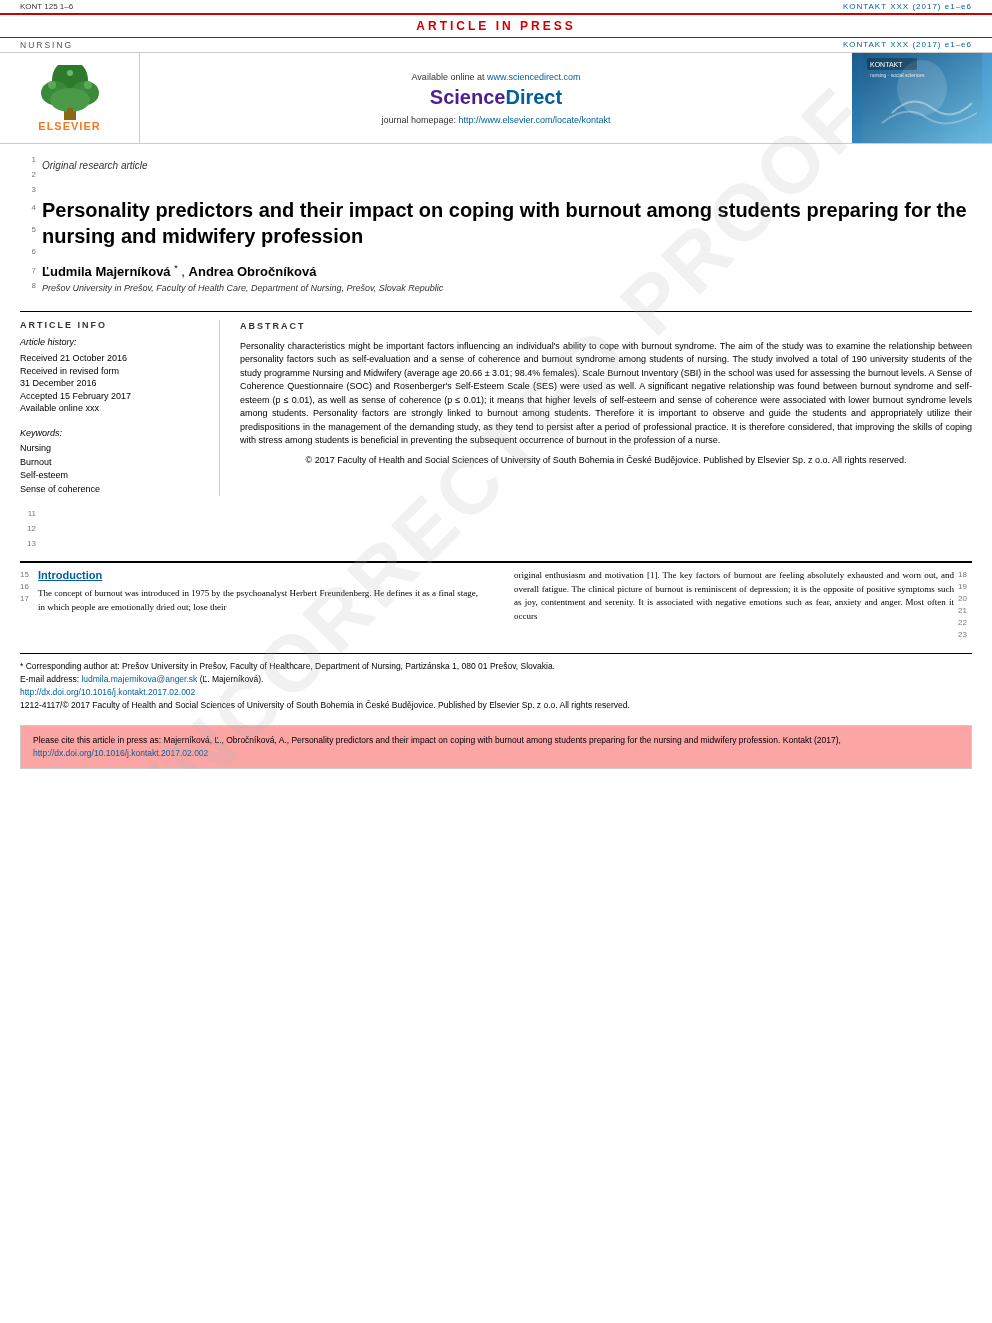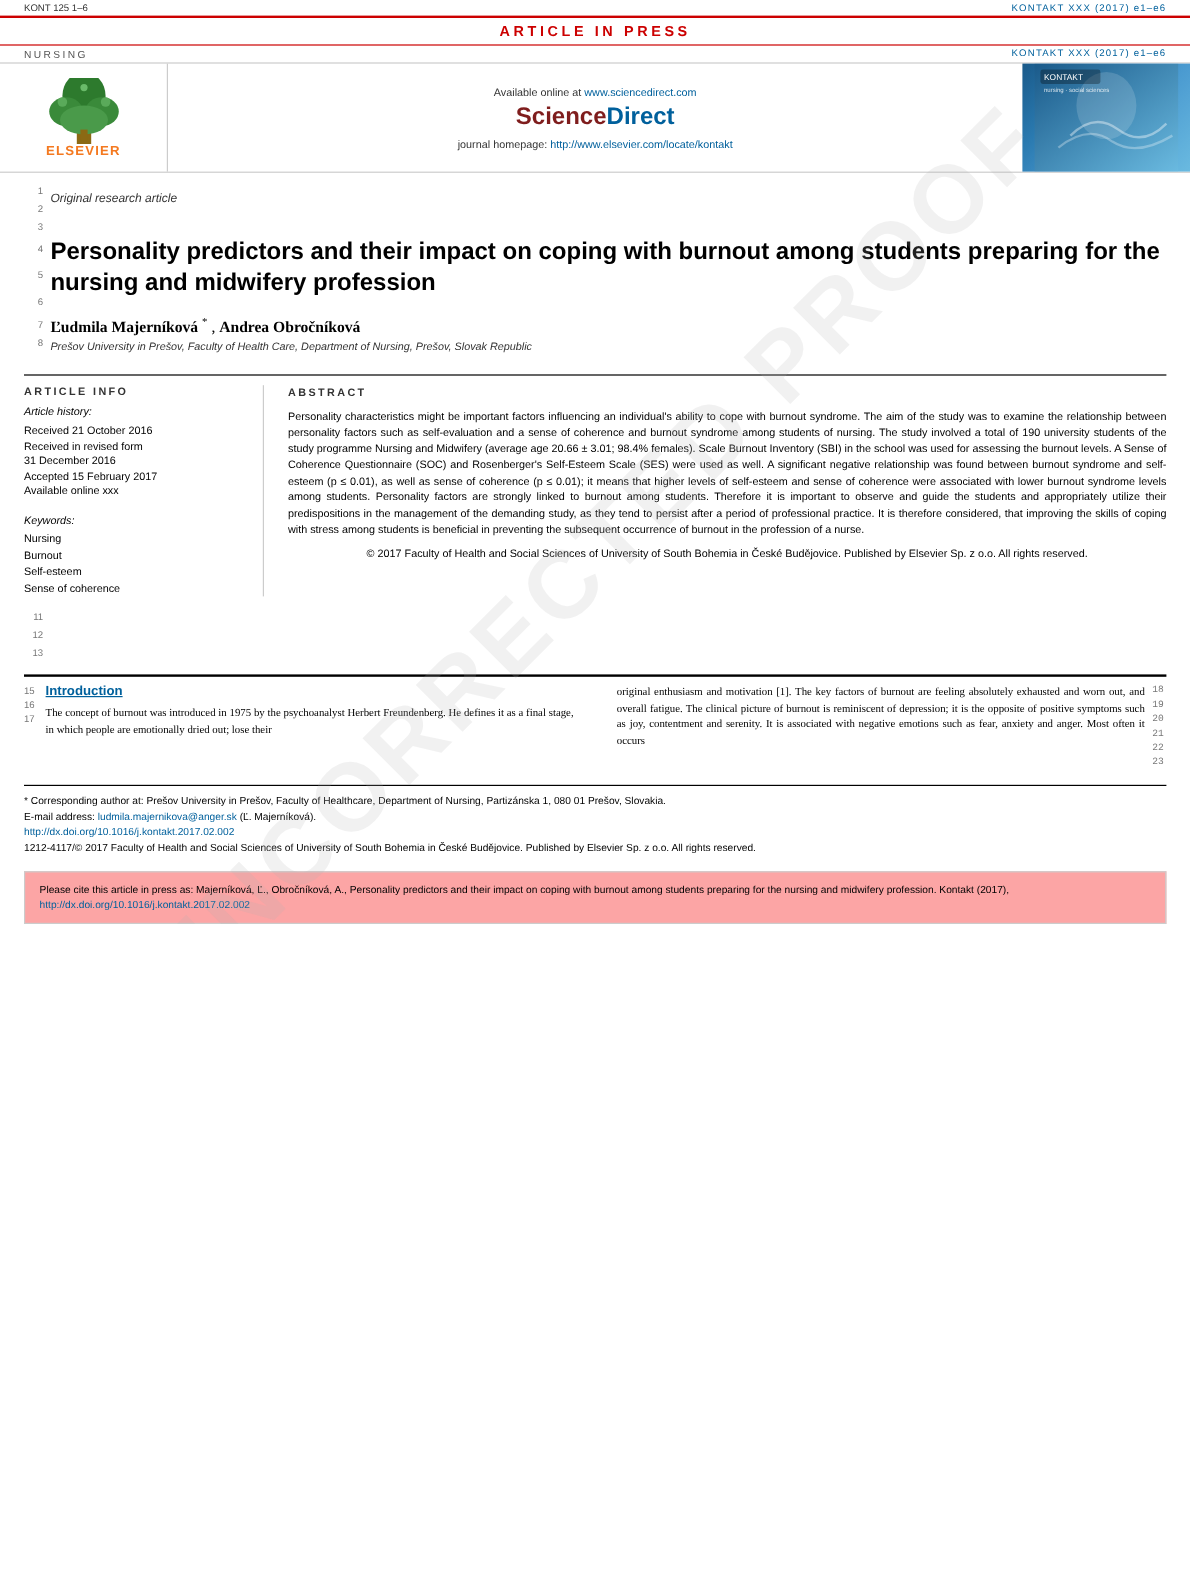--- a/index.html
+++ b/index.html
@@ -136,21 +136,21 @@
       font-weight: bold;
       line-height: 1.3;
       margin-bottom: 12px;
       font-family: Arial, sans-serif;
       color: #000;
     }
 
     .authors {
       font-size: 13px;
       margin-bottom: 4px;
-      font-family: Liberation Serif, serif;
+      font-family: Liberation Sans, sans-serif;
     }
     .authors .author-name {
       font-weight: bold;
     }
     .authors sup {
       color: #000;
       font-size: 9px;
     }
 
     .affiliation {
@@ -363,21 +363,21 @@
     </svg>
     <div class="elsevier-text">ELSEVIER</div>
   </div>
 
   <div class="center-info">
     <div class="available">
       <span>Available online at</span>
       <a href="#" style="color:#00609c;">www.sciencedirect.com</a>
     </div>
     <div class="sciencedirect">
-      <span style="color:#7f1d1d;">Science</span><span style="color:#00609c;">Direct</span>
+      <span style="color:#4c1d95;">Science</span><span style="color:#00609c;">Direct</span>
     </div>
     <div class="homepage">
       <span>journal homepage:</span>
       <a href="#" style="color:#00609c; font-size:9px;">http://www.elsevier.com/locate/kontakt</a>
     </div>
   </div>
 
   <div class="kontakt-image">
     <svg width="120" height="90" viewBox="0 0 120 90">
       <defs>
@@ -493,21 +493,21 @@
       <div style="flex:1;">
         <h2 class="intro-title" style="font-size:11px; font-weight:bold; text-decoration:underline; margin-bottom:6px; color:#00609c; font-family:Arial,sans-serif;">Introduction</h2>
         <p class="intro-text" style="text-align:justify; line-height:1.5;">The concept of burnout was introduced in 1975 by the psychoanalyst Herbert Freundenberg. He defines it as a final stage, in which people are emotionally dried out; lose their</p>
       </div>
     </div>
 
     <div style="flex:1; display:flex;">
       <div style="flex:1;">
         <p class="intro-text" style="text-align:justify; line-height:1.5;">original enthusiasm and motivation [1]. The key factors of burnout are feeling absolutely exhausted and worn out, and overall fatigue. The clinical picture of burnout is reminiscent of depression; it is the opposite of positive symptoms such as joy, contentment and serenity. It is associated with negative emotions such as fear, anxiety and anger. Most often it occurs</p>
       </div>
-      <div class="intro-line-nums-right" style="font-size:8px; color:#777; font-family:Liberation Mono, monospace; width:18px; flex-shrink:0; text-align:center; padding-left:4px;">
+      <div class="intro-line-nums-right" style="font-size:8px; color:#777; font-family:Liberation Sans, sans-serif; width:18px; flex-shrink:0; text-align:left; padding-left:4px;">
         <div style="line-height:1.5;">18</div>
         <div style="line-height:1.5;">19</div>
         <div style="line-height:1.5;">20</div>
         <div style="line-height:1.5;">21</div>
         <div style="line-height:1.5;">22</div>
         <div style="line-height:1.5;">23</div>
       </div>
     </div>
   </div>
 

